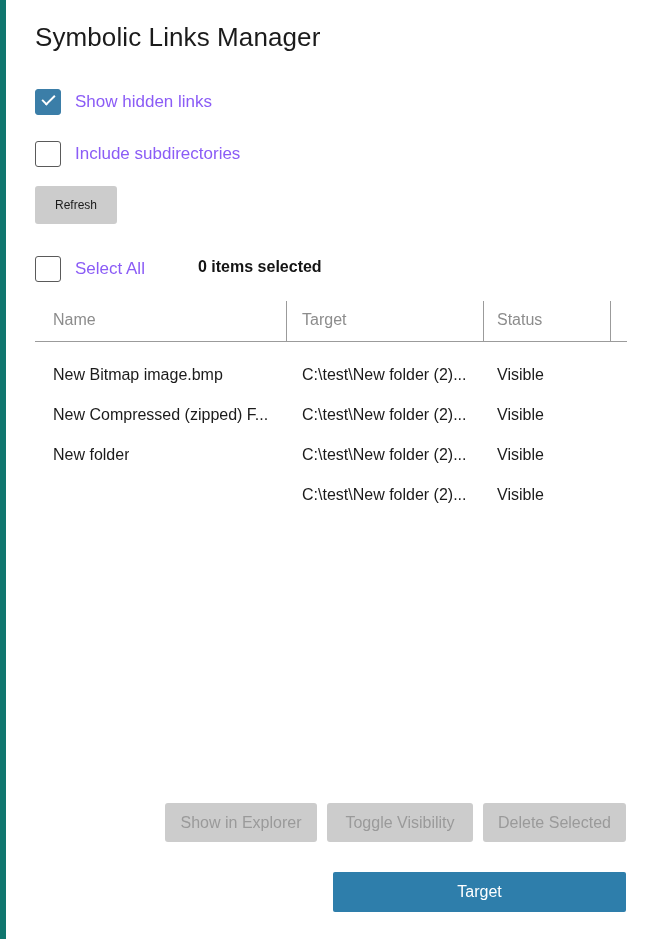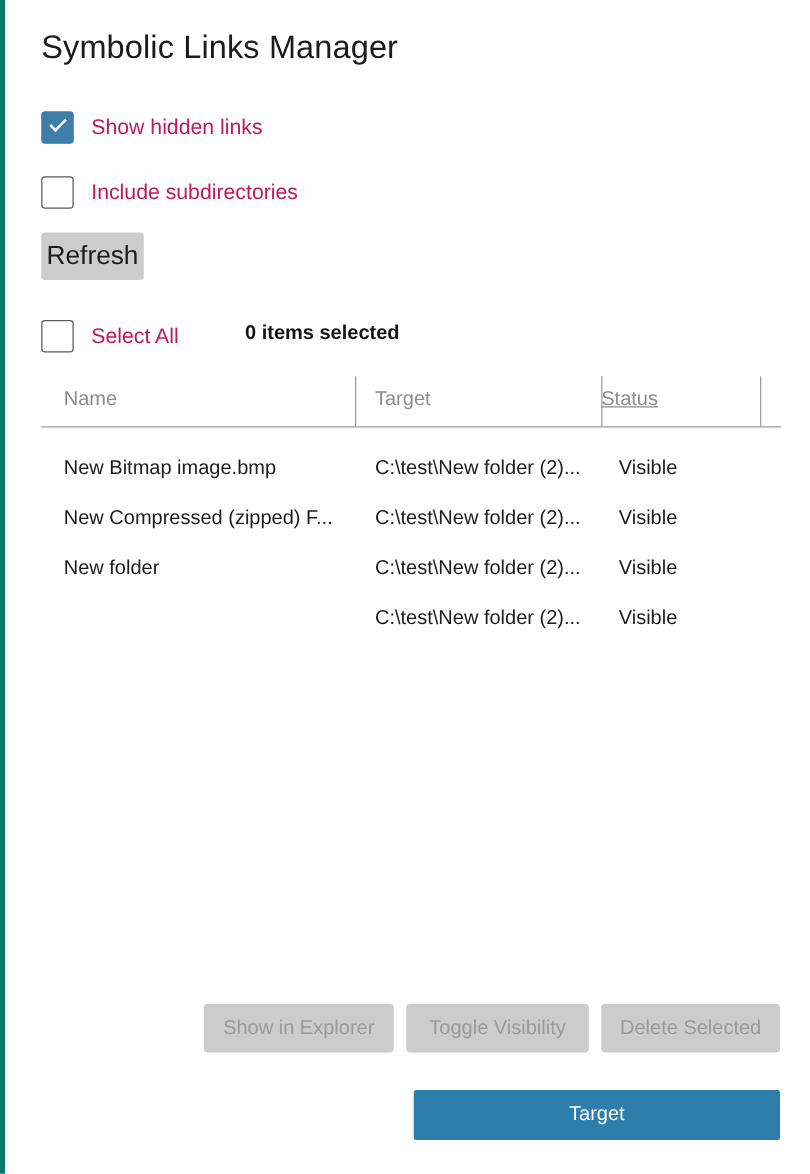--- a/index.html
+++ b/index.html
@@ -14,21 +14,21 @@
     color: #1a1a1a;
     overflow: hidden;
     position: relative;
   }
   #dialog {
     position: absolute;
     left: 0; top: 0;
     width: 648px;
     height: 939px;
     background: #ffffff;
-    border-left: 4px solid #0f766e;
+    border-left: 6px solid #0f766e;
     box-sizing: border-box;
   }
 
   
   .title {
     position: absolute;
     left: 29px;
     top: 22px;
     font-size: 26px;
     font-weight: 300;
@@ -66,21 +66,21 @@
     height: 7px;
     border-left: 2px solid #ffffff;
     border-bottom: 2px solid #ffffff;
     transform: rotate(-45deg);
     box-sizing: border-box;
   }
   .check-label {
     margin-left: 14px;
     font-size: 17px;
     font-weight: 400;
-    color: #be185d;
+    color: #8b5cf6;
     white-space: nowrap;
   }
 
   #row-show-hidden { left: 29px; top: 88px; }
   #row-include-sub { left: 29px; top: 140px; }
   #row-select-all  { left: 29px; top: 255px; }
 
   .selected-count {
     position: absolute;
     left: 192px;
@@ -95,21 +95,21 @@
   #refresh-btn {
     position: absolute;
     left: 29px;
     top: 186px;
     width: 82px;
     height: 38px;
     background: #cccccc;
     border: none;
     border-radius: 3px;
     font-family: "Liberation Sans", sans-serif;
-    font-size: 21px;
+    font-size: 12px;
     color: #1b1b1b;
     cursor: pointer;
     padding: 0;
   }
 
   
   #table {
     position: absolute;
     left: 29px;
     top: 300px;
@@ -123,21 +123,21 @@
   .th {
     position: absolute;
     top: 11px;
     font-size: 16px;
     color: #8c8c8c;
     font-weight: 400;
     white-space: nowrap;
   }
   .th-name   { left: 18px; }
   .th-target { left: 267px; }
-  .th-status { left: 448px; text-decoration: underline; }
+  .th-status { left: 462px; }
   .vsep {
     position: absolute;
     top: 1px;
     width: 1px;
     height: 40px;
     background: #9b9b9b;
   }
   .vsep-1 { left: 251px; }
   .vsep-2 { left: 448px; }
   .vsep-3 { left: 575px; }

